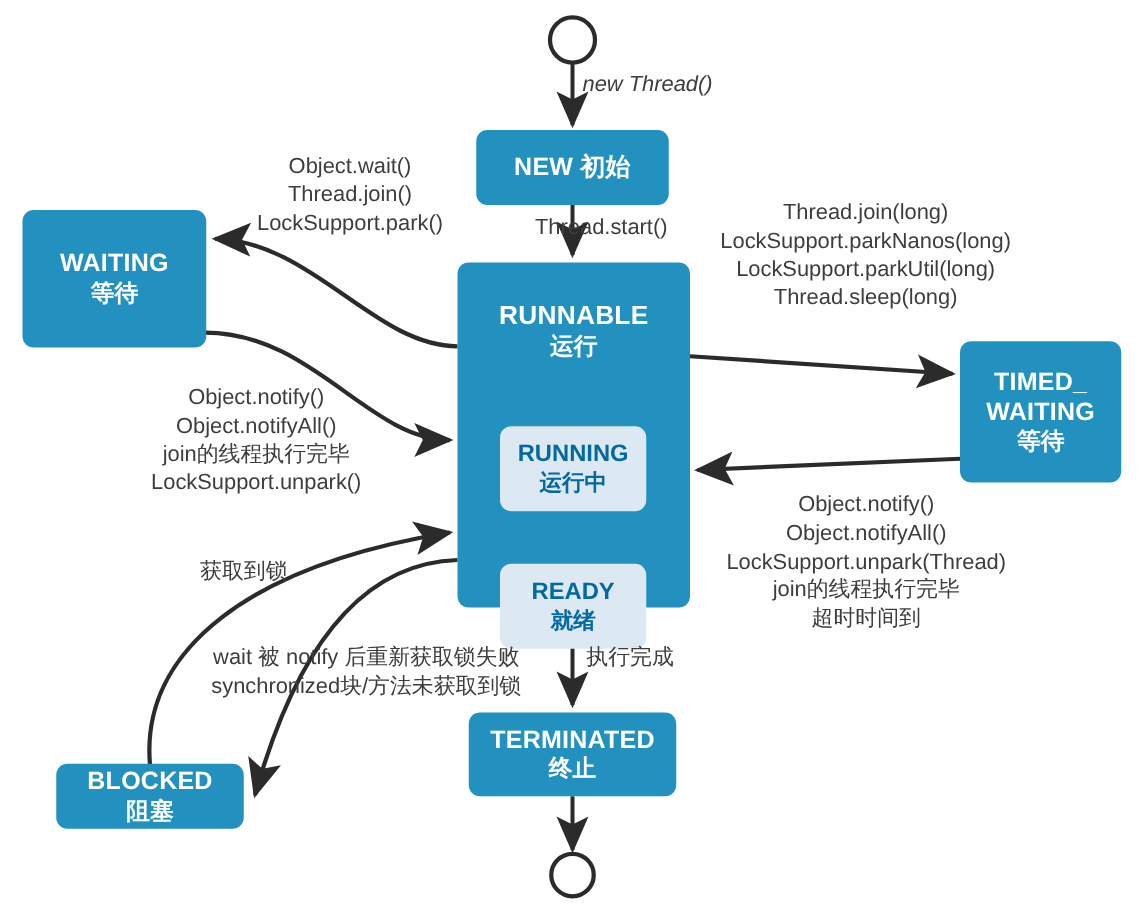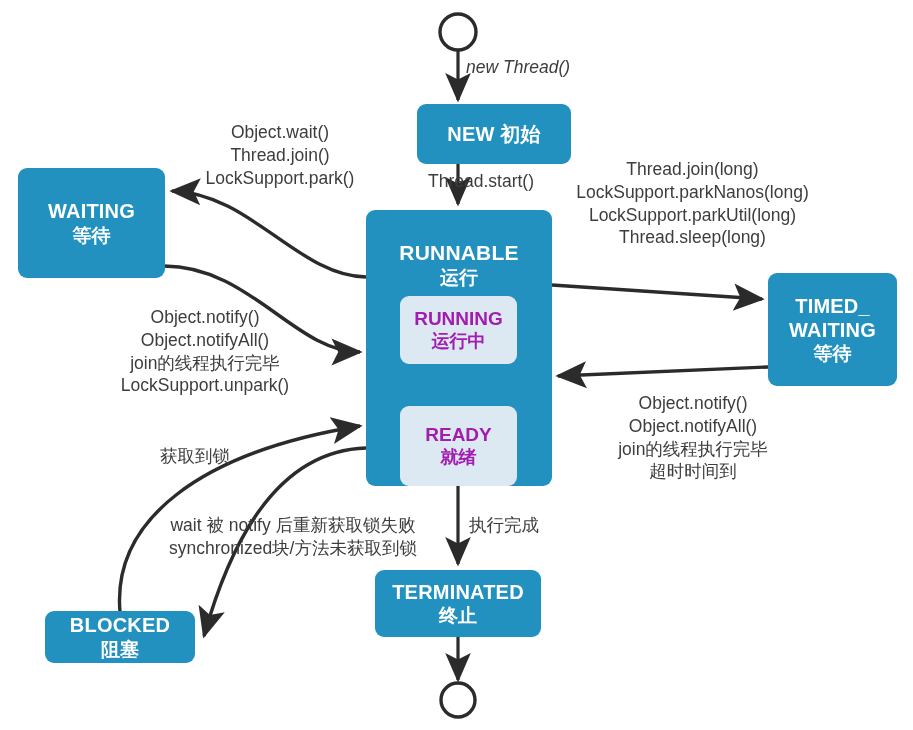--- a/index.html
+++ b/index.html
@@ -58,24 +58,25 @@
   .subnode {
     position: absolute;
     z-index: 3;
     box-sizing: border-box;
     display: flex;
     flex-direction: column;
     align-items: center;
     justify-content: center;
     border-radius: 9px;
     background: #dce9f2;
-    color: #a21caf;
+    color: #0369a1;
     font-weight: bold;
     text-align: center;
     line-height: 1.2;
+    margin-top: 45px;
   }
   .subnode .en { font-size: 19px; }
   .subnode .cn { font-size: 18px; }
 
   .edge-label {
     position: absolute;
     z-index: 4;
     color: #3d3d3d;
     font-size: 17.5px;
     line-height: 1.30;
@@ -120,35 +121,35 @@
     <path d="M458,486 L458,564" stroke="#2b2b2b" stroke-width="3.2" fill="none" marker-end="url(#ah)"></path>
 
     <path d="M458,637 L458,680" stroke="#2b2b2b" stroke-width="3.2" fill="none" marker-end="url(#ah)"></path>
     <circle cx="458" cy="700" r="17" fill="#ffffff" stroke="#2b2b2b" stroke-width="3.4"></circle>
 
     <path d="M430,362 L430,404" stroke="#f6f06a" stroke-width="4.4" fill="none" marker-end="url(#ahy)"></path>
 
     <path d="M487,410 L487,368" stroke="#f6f06a" stroke-width="4.4" fill="none" marker-end="url(#ahy)"></path>
   </svg>
 
-  <div class="node" style="left:381px; top:104px; width:154px; height:60px;margin-left:36px;">
+  <div class="node" style="left:381px; top:104px; width:154px; height:60px;">
     <div class="en">NEW 初始</div>
   </div>
 
   <div class="node runnable" style="left:366px; top:210px; width:186px; height:276px;">
     <div class="en">RUNNABLE</div>
     <div class="cn">运行</div>
   </div>
 
   <div class="subnode" style="left:400px; top:296px; width:117px; height:68px;">
     <div class="en">RUNNING</div>
     <div class="cn">运行中</div>
   </div>
 
-  <div class="subnode" style="left:400px; top:406px; width:117px; height:80px;">
+  <div class="subnode" style="left:400px; top:406px; width:117px; height:68px;">
     <div class="en">READY</div>
     <div class="cn">就绪</div>
   </div>
 
   <div class="node" style="left:18px; top:168px; width:147px; height:110px;">
     <div class="en">WAITING</div>
     <div class="cn">等待</div>
   </div>
 
   <div class="node" style="left:768px; top:273px; width:129px; height:113px;">
@@ -170,21 +171,21 @@
   <div class="edge-label" style="left:466px; top:56px;font-style:italic;">new Thread()</div>
 
   <div class="edge-label" style="left:428px; top:170px;">Thread.start()</div>
 
   <div class="edge-label multi" style="left:195px; top:121px; width:170px;"><div>Object.wait()</div><div>Thread.join()</div><div>LockSupport.park()</div></div>
 
   <div class="edge-label multi" style="left:110px; top:306px; width:190px;"><div>Object.notify()</div><div>Object.notifyAll()</div><div>join的线程执行完毕</div><div>LockSupport.unpark()</div></div>
 
   <div class="edge-label multi" style="left:555px; top:158px; width:275px;"><div>Thread.join(long)</div><div>LockSupport.parkNanos(long)</div><div>LockSupport.parkUtil(long)</div><div>Thread.sleep(long)</div></div>
 
-  <div class="edge-label multi" style="left:548px; top:392px; width:290px;"><div>Object.notify()</div><div>Object.notifyAll()</div><div>join的线程执行完毕</div><div>超时时间到</div></div>
+  <div class="edge-label multi" style="left:548px; top:392px; width:290px;"><div>Object.notify()</div><div>Object.notifyAll()</div><div>LockSupport.unpark(Thread)</div><div>join的线程执行完毕</div><div>超时时间到</div></div>
 
   <div class="edge-label" style="left:160px; top:445px;">获取到锁</div>
 
   <div class="edge-label multi" style="left:143px; top:514px; width:300px;"><div>wait 被 notify 后重新获取锁失败</div><div>synchronized块/方法未获取到锁</div></div>
 
   <div class="edge-label" style="left:469px; top:514px;">执行完成</div>
 
 </div>
 
 </body></html>

